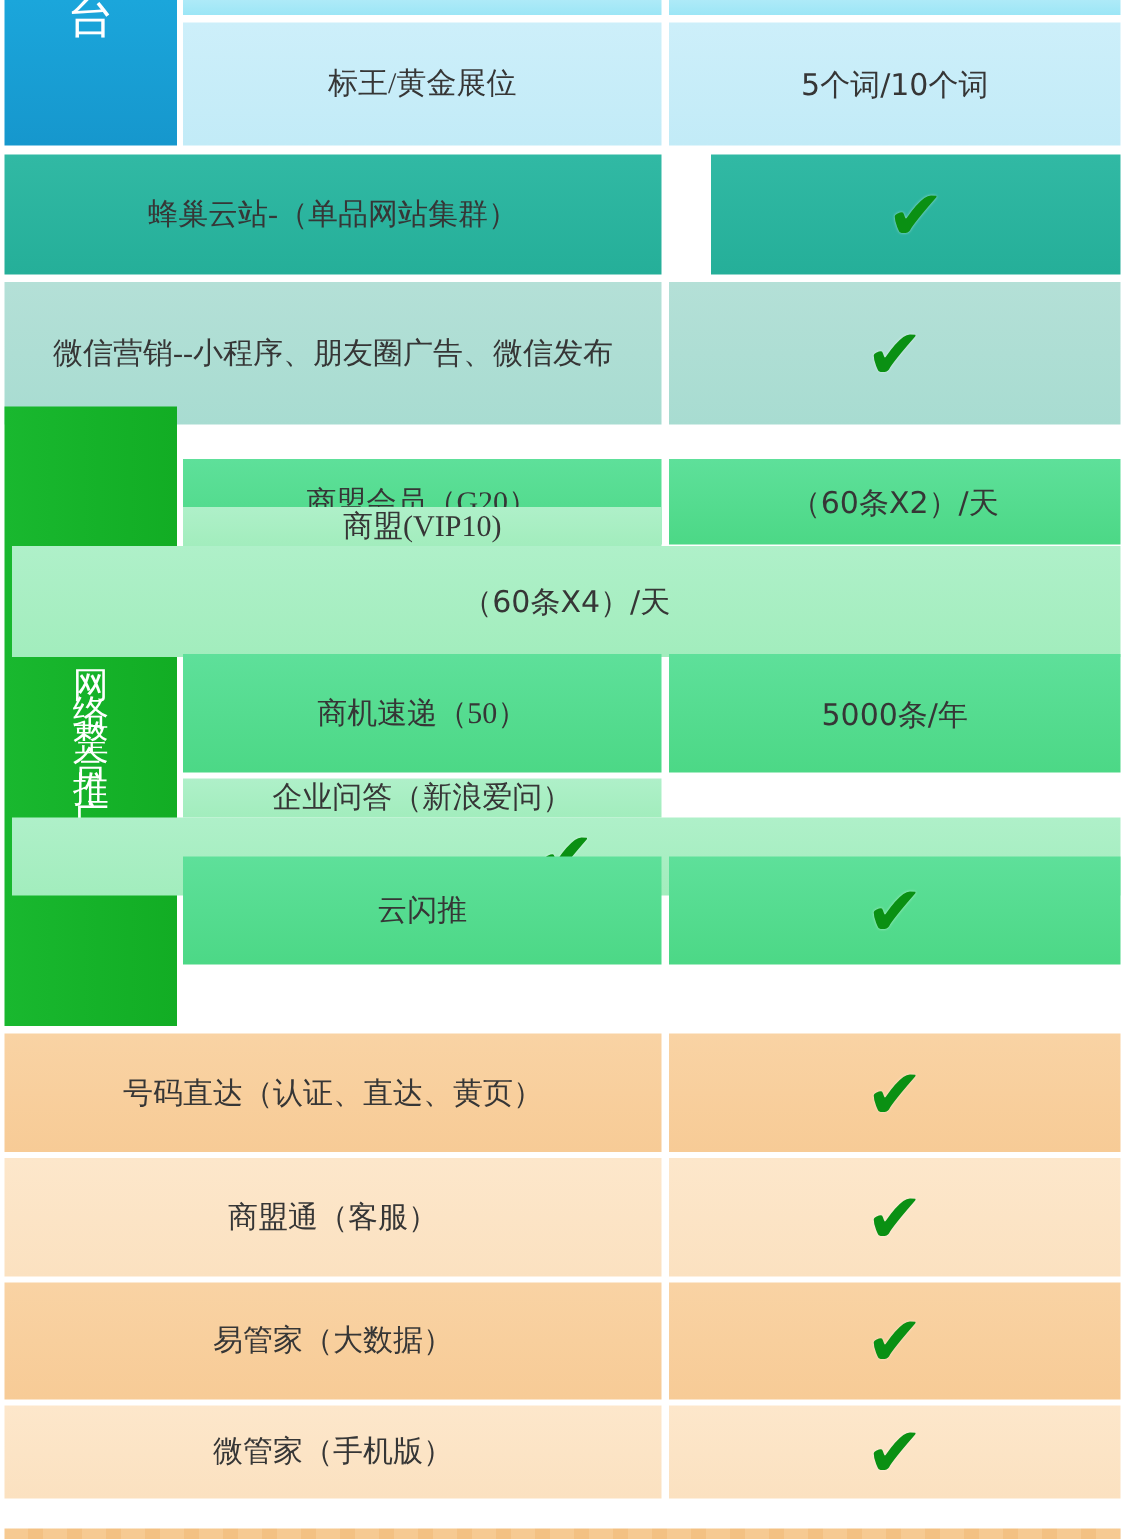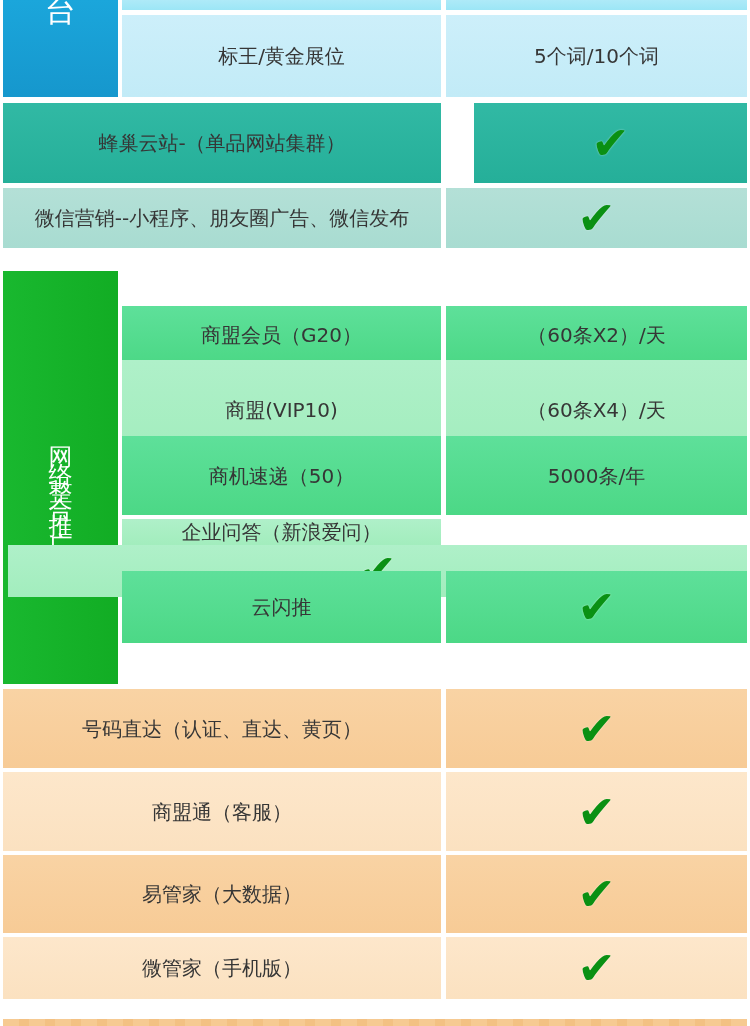--- a/index.html
+++ b/index.html
@@ -9,21 +9,21 @@
     background:#ffffff;
     font-family:"DejaVu Sans","Liberation Sans",sans-serif;
     overflow:hidden;
   }
   .row{position:absolute;left:3px;width:744px;display:flex;}
   .cell{
     display:flex;align-items:center;justify-content:center;
     color:#363636;font-size:20px;line-height:1.3;text-align:center;
     box-sizing:border-box;
   }
-  .lbl{width:438px;flex:none;}
+  .lbl{width:438px;flex:none;font-family:Liberation Serif, serif;}
   .lbl.indent{margin-left:119px;width:319px;}
   .val{margin-left:5px;flex:1;}
   
   .c-cyan      {background:linear-gradient(180deg,#aeeaf8 0%,#9ce6f6 100%);}
   .c-lightblue {background:linear-gradient(180deg,#cdeffa 0%,#c2ebf7 100%);}
   .c-teal      {background:linear-gradient(180deg,#31b9a4 0%,#25af99 100%);}
   .c-lightteal {background:linear-gradient(180deg,#b4e0d7 0%,#a8dcd1 100%);}
   .c-green     {background:linear-gradient(180deg,#5ee09a 0%,#4cd886 100%);}
   .c-lightgreen{background:linear-gradient(180deg,#aff0c9 0%,#a2edbd 100%);}
   .c-orange    {background:linear-gradient(180deg,#f9d3a4 0%,#f7cb96 100%);}
@@ -78,37 +78,37 @@
     <div class="cell val c-lightblue">5个词/10个词</div>
   </div>
 
   <div class="row" style="top:103px;height:80px;gap:28px;">
     <div class="cell lbl c-teal">蜂巢云站-（单品网站集群）</div>
     <div class="cell val c-teal">
       <span class="check">✔</span>
     </div>
   </div>
 
-  <div class="row" style="top:188px;height:60px;">
+  <div class="row" style="top:188px;height:95px;">
     <div class="cell lbl c-lightteal">微信营销--小程序、朋友圈广告、微信发布</div>
     <div class="cell val c-lightteal">
       <span class="check">✔</span>
     </div>
   </div>
 
   <div class="sidebar sidebar-green">
     <span class="vtext">网络整合推广</span>
   </div>
 
   <div class="row" style="top:260px;height:57px;margin-top:46px;">
     <div class="cell lbl indent c-green">商盟会员（G20）</div>
     <div class="cell val c-green">（60条X2）/天</div>
   </div>
 
-  <div class="row" style="top:360px;height:100px;">
+  <div class="row" style="top:338px;height:100px;flex-direction:column;">
     <div class="cell lbl indent c-lightgreen">商盟(VIP10)</div>
     <div class="cell val c-lightgreen">（60条X4）/天</div>
   </div>
 
   <div class="row" style="top:436px;height:79px;">
     <div class="cell lbl indent c-green">商机速递（50）</div>
     <div class="cell val c-green">5000条/年</div>
   </div>
 
   <div class="row" style="top:519px;height:78px;flex-direction:column;">

